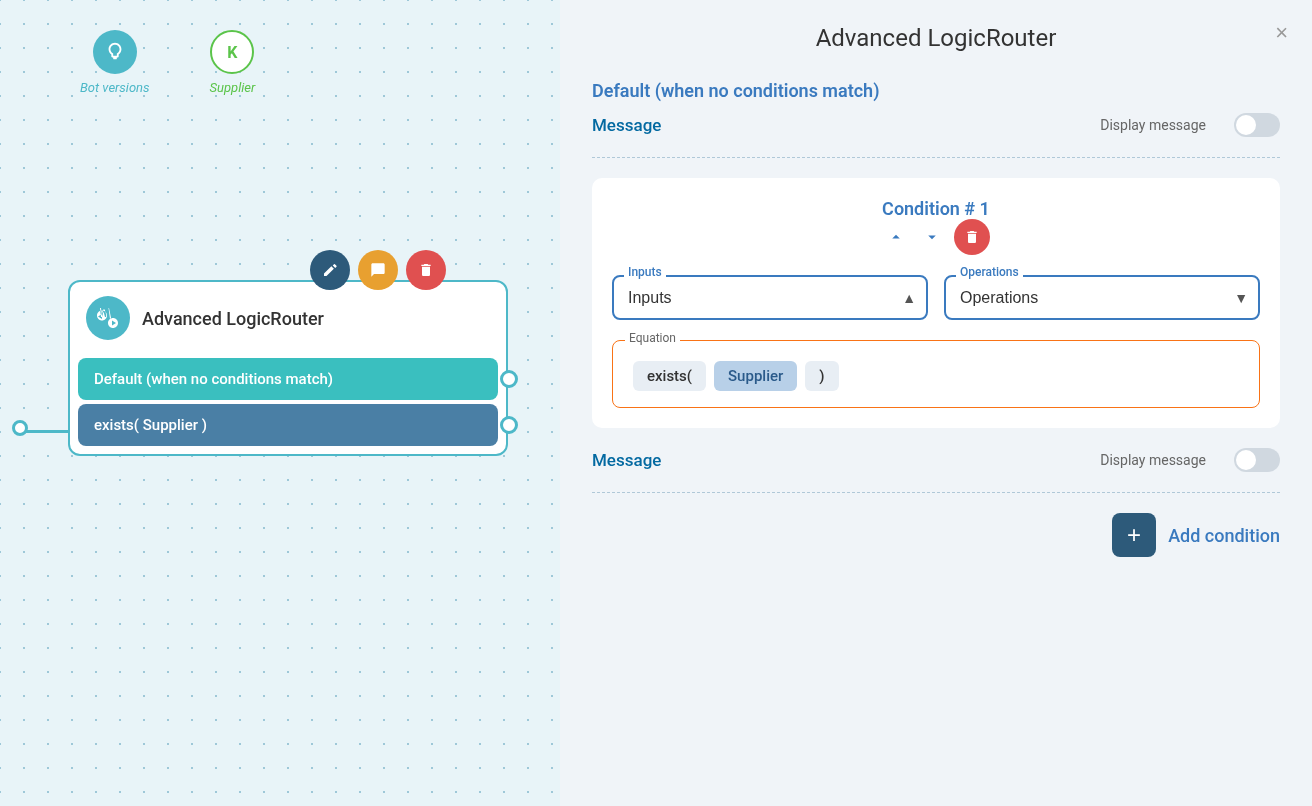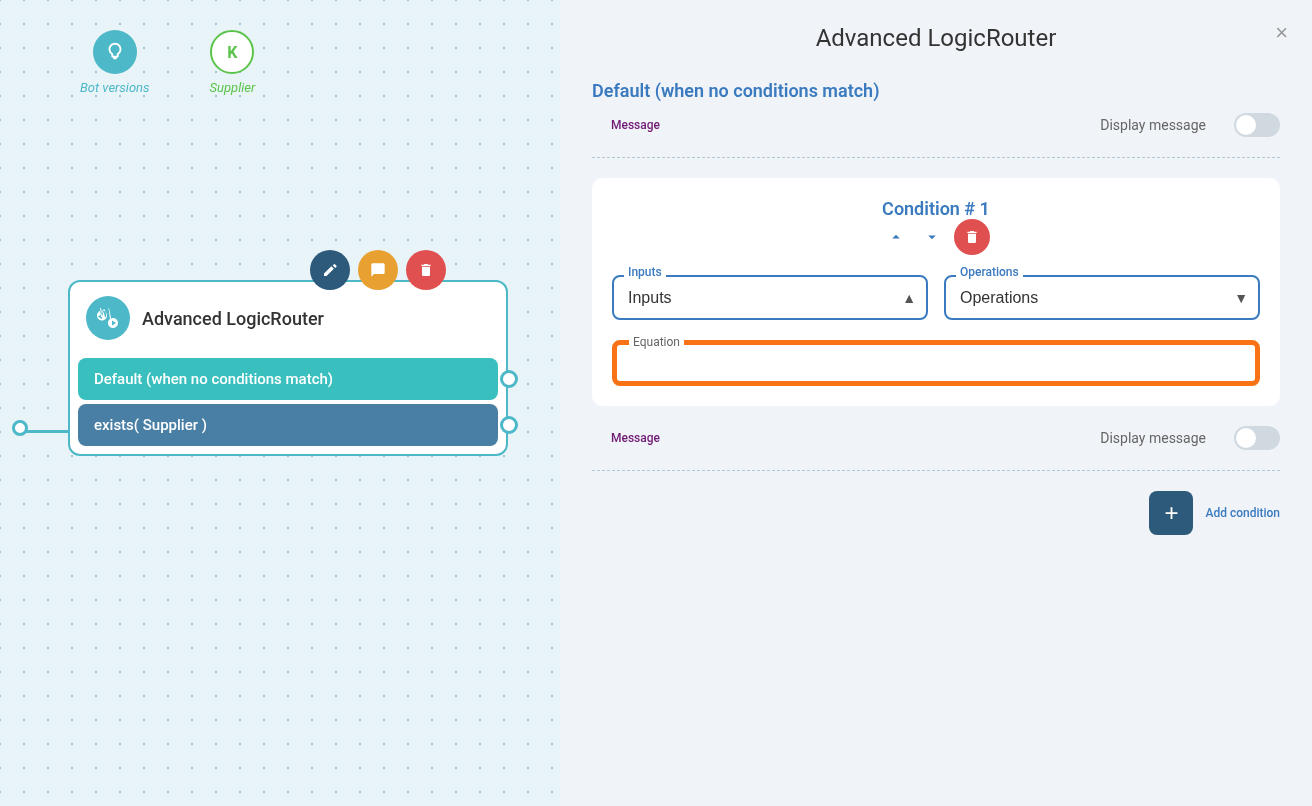--- a/index.html
+++ b/index.html
@@ -250,24 +250,23 @@
 
     
     .message-row {
       display: flex;
       align-items: center;
       justify-content: space-between;
       margin-bottom: 8px;
     }
 
     .message-label {
-      font-size: 12px;
-      color: #701a75;
+      font-size: 17px;
+      color: #0369a1;
       font-weight: 500;
-      margin-left: 19px;
     }
 
     .display-message-group {
       display: flex;
       align-items: center;
       gap: 28px;
     }
 
     .display-label {
       font-size: 14px;
@@ -394,21 +393,21 @@
       top: 50%;
       transform: translateY(-50%);
       font-size: 14px;
       color: #555;
       pointer-events: none;
     }
 
     
     .equation-wrapper {
       position: relative;
-      border: 5px solid #f97316;
+      border: 1px solid #f97316;
       border-radius: 8px;
       padding: 20px 20px 16px;
       background: white;
     }
 
     .equation-label {
       position: absolute;
       top: -10px;
       left: 12px;
       background: white;
@@ -463,21 +462,21 @@
       color: white;
       font-size: 24px;
       border: none;
       cursor: pointer;
       display: flex;
       align-items: center;
       justify-content: center;
     }
 
     .add-condition-label {
-      font-size: 12px;
+      font-size: 18px;
       color: #3a7abf;
       font-weight: 500;
     }
   </style>
 </head>
 <body>
 
 <div class="canvas-panel">
 
   <div class="canvas-toolbar">
@@ -595,20 +594,25 @@
         <span class="dropdown-label">Operations</span>
         <select class="dropdown-select">
           <option>Operations</option>
         </select>
         <span class="dropdown-arrow">▼</span>
       </div>
     </div>
 
     <div class="equation-wrapper">
       <span class="equation-label">Equation</span>
+      <div class="equation-tokens">
+        <span class="token func">exists(</span>
+        <span class="token var">Supplier</span>
+        <span class="token paren">)</span>
+      </div>
     </div>
 
   </div>
 
   <div class="message-row">
     <span class="message-label">Message</span>
     <div class="display-message-group">
       <span class="display-label">Display message</span>
       <div class="toggle"></div>
     </div>

